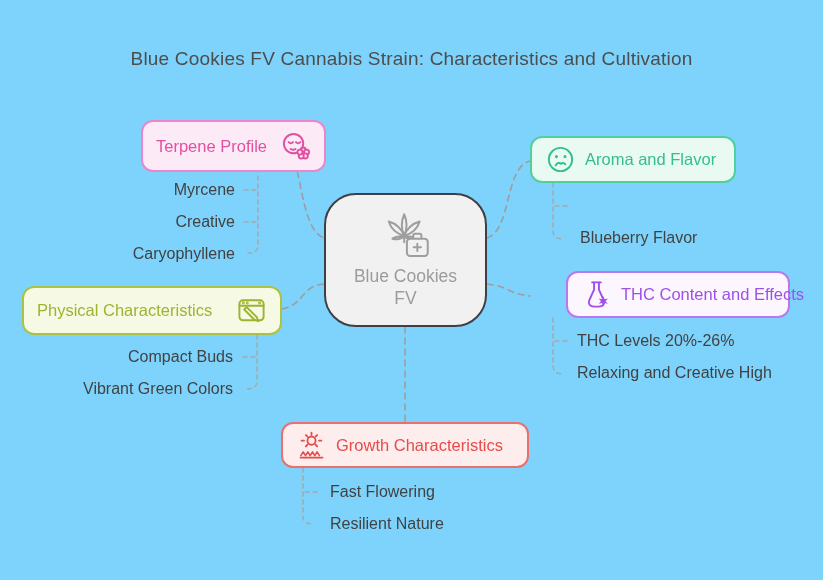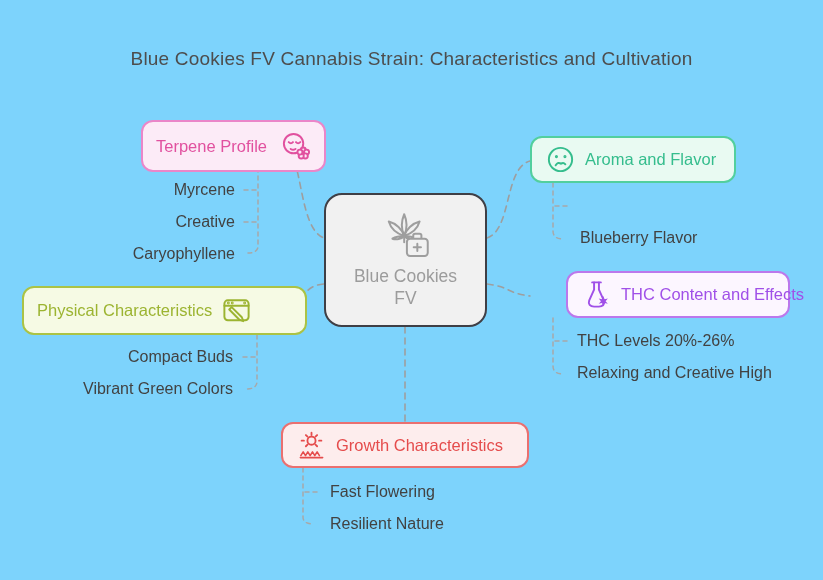--- a/index.html
+++ b/index.html
@@ -13,30 +13,30 @@
   }
   svg.wires{position:absolute;left:0;top:0;z-index:0;}
   .node{
     position:absolute;z-index:2;box-sizing:border-box;display:flex;align-items:center;
     border-radius:12px;border:2px solid;padding:0 13px;gap:9px;
   }
   .node .nlabel{font-size:16.5px;white-space:nowrap;}
   .node .nicon{display:flex;align-items:center;}
   .node.terpene{left:97px;top:120px;width:185px;height:52px;justify-content:space-between;
     background:#fcebf7;border-color:#ea86c9;color:#e1519f;margin-left:44px;}
-  .node.physical{left:22px;top:286px;width:285px;height:49px;
+  .node.physical{left:22px;top:286px;width:260px;height:49px;justify-content:space-between;
     background:#f6fae4;border-color:#abc345;color:#9cb431;}
   .node.aroma{left:530px;top:136px;width:206px;height:47px;
     background:#e9faf2;border-color:#52cf9e;color:#35bd8d;}
   .node.thc{left:530px;top:271px;width:224px;height:47px;
     background:#fcf6ff;border-color:#bb78ec;color:#a050e8;margin-left:36px;}
   .node.growth{left:281px;top:422px;width:248px;height:46px;
     background:#fdeded;border-color:#ea7070;color:#e54c4c;}
   .node.center{
-    left:324px;top:193px;width:163px;height:134px;border-radius:18px;
+    left:324px;top:193px;width:163px;height:134px;border-radius:32px;
     background:#f1f1f1;border:2px solid #3f3f46;color:#9c9c9c;
     flex-direction:column;justify-content:center;gap:4px;padding:0 6px;
   }
   .node.center .clabel{font-size:17.5px;text-align:center;line-height:1.25;color:#9c9c9c;}
   .item{
     position:absolute;z-index:2;font-size:16px;color:#424242;white-space:nowrap;line-height:22px;
   }
   .item.r{text-align:right;}
 </style>
 </head>

